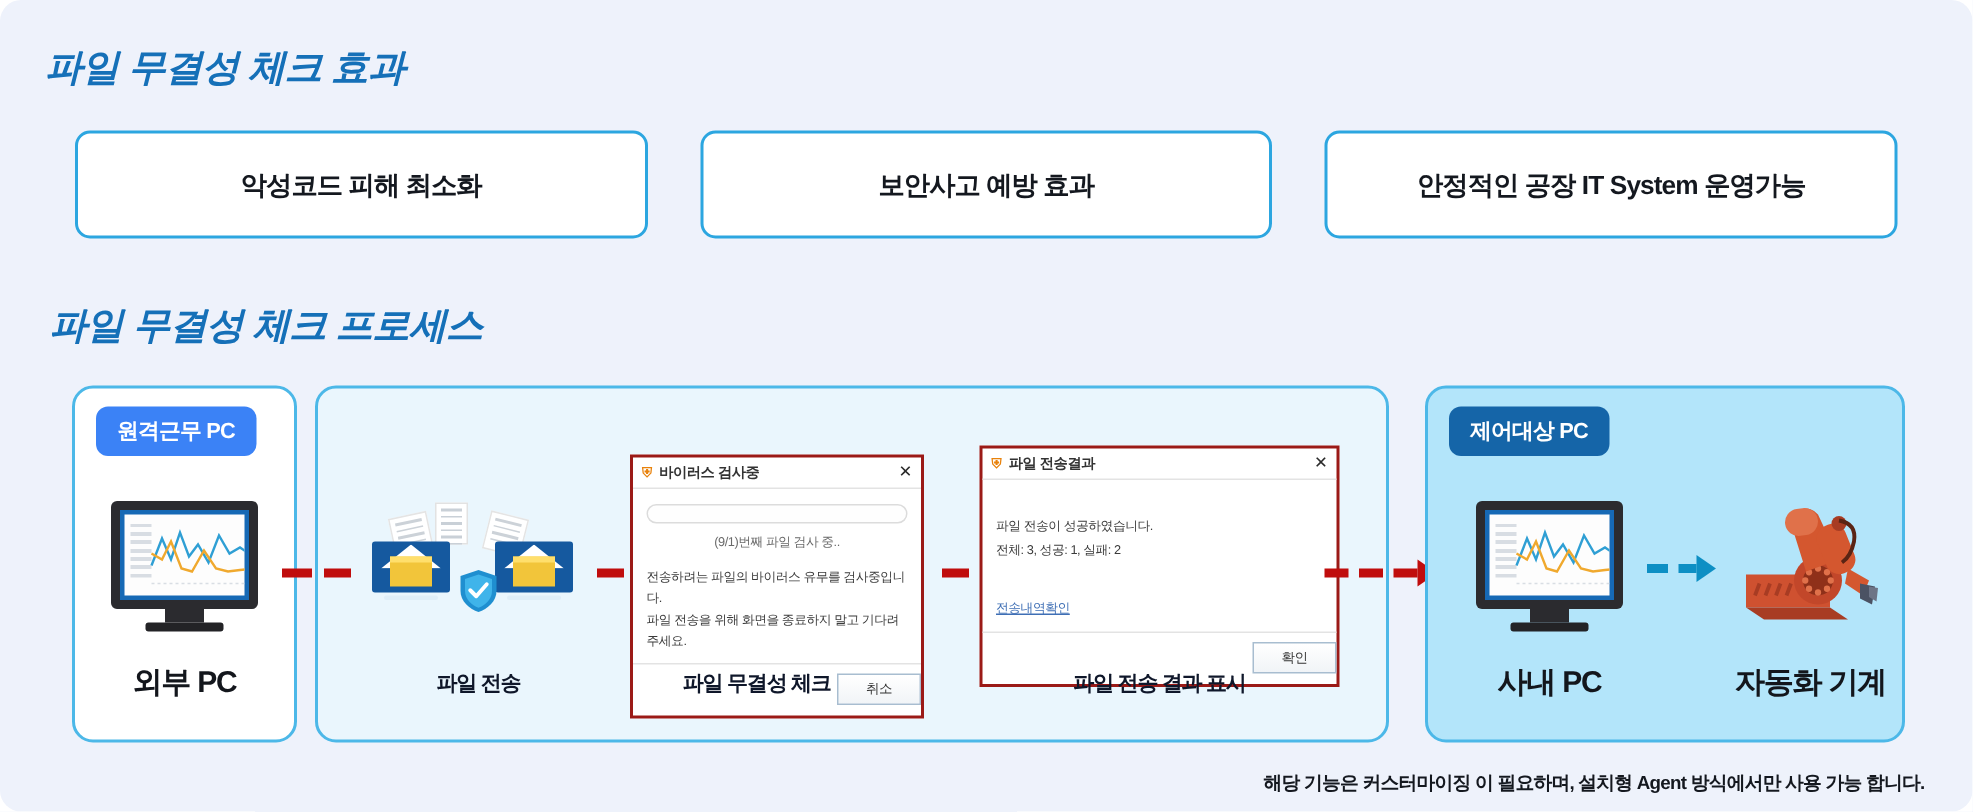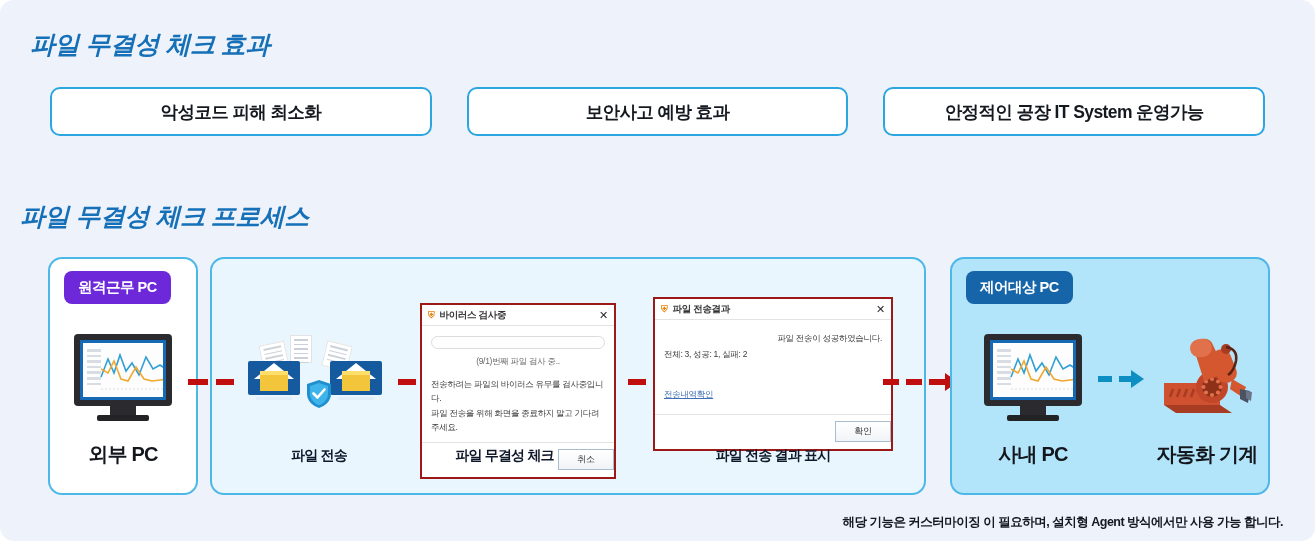--- a/index.html
+++ b/index.html
@@ -19,26 +19,26 @@
   
   .sec-title {
     position: absolute;
     color: #1570b8;
     font-weight: bold;
     letter-spacing: -0.5px;
     white-space: nowrap;
     font-style: italic;
   }
   #effect-title { left: 30px; top: 28px; font-size: 25px; }
-  #process-title { left: 20px; top: 200px; font-size: 25px; text-align: right; }
+  #process-title { left: 33px; top: 200px; font-size: 25px; text-align: right; }
 
   .effect-row {
     position: absolute;
     left: 50px; top: 87px;
-    width: 1215px; height: 49px;
+    width: 1215px; height: 72px;
     display: flex; gap: 35px;
   }
   .effect-box {
     flex: 1;
     background: #ffffff;
     border: 2px solid #2ca6e0;
     border-radius: 10px;
     display: flex; align-items: center; justify-content: center;
     font-size: 17.5px; font-weight: bold; color: #14181f;
     letter-spacing: -0.6px;
@@ -79,21 +79,21 @@
   }
 
   .pc-chip {
     position: absolute; left: 14px; top: 12px;
     padding: 7px 14px;
     border-radius: 8px;
     font-size: 14.5px; font-weight: bold; color: #ffffff;
     letter-spacing: -0.5px;
     white-space: nowrap;
   }
-  .chip-remote { background: #6d28d9; }
+  .chip-remote { background: #3b82f6; }
   .chip-target { background: #1565a8; }
 
   .caption {
     position: absolute;
     font-weight: bold;
     font-size: 20px;
     color: #13161c;
     letter-spacing: -0.8px;
     white-space: nowrap;
     text-align: center;
@@ -335,21 +335,21 @@
         <div class="dash-seg" style="width:18px;"></div>
       </div>
 
       <div class="dialog" style="left:441px; top:38px; width:240px;">
         <div class="dlg-title">
           <span class="dlg-ico">⛨</span>
           <span>파일 전송결과</span>
           <span class="dlg-x">✕</span>
         </div>
         <div class="dlg-body" style="padding-top:12px; min-height:86px;">
-          <div class="dlg-msg" style="margin-top:0;text-align:right;">파일 전송이 성공하였습니다.</div>
+          <div class="dlg-msg" style="margin-top:12px;">파일 전송이 성공하였습니다.</div>
           <div class="dlg-msg" style="margin-top:2px;">전체: 3, 성공: 1, 실패: 2</div>
           <div style="margin-top:22px;">
             <span class="dlg-link">전송내역확인</span>
           </div>
         </div>
         <div class="dlg-foot">
           <button class="dlg-btn">확인</button>
         </div>
       </div>
 

